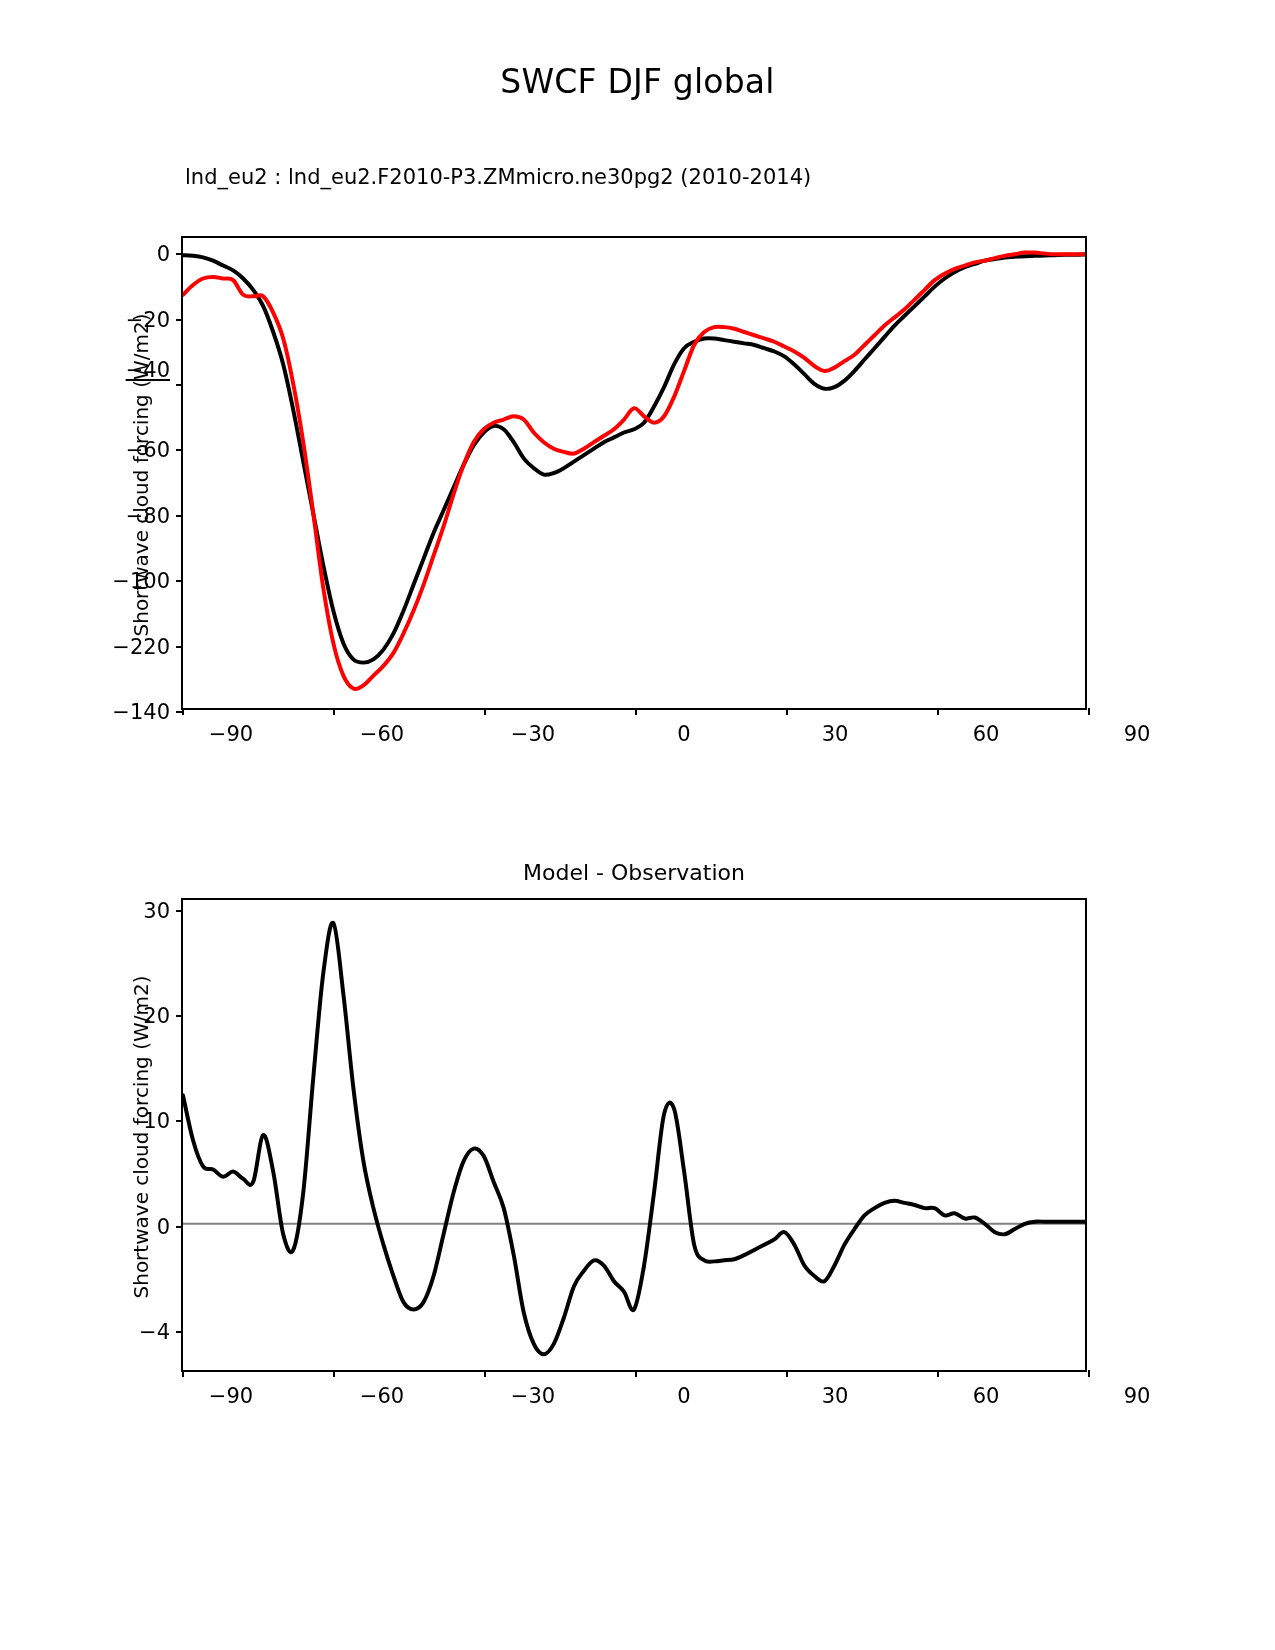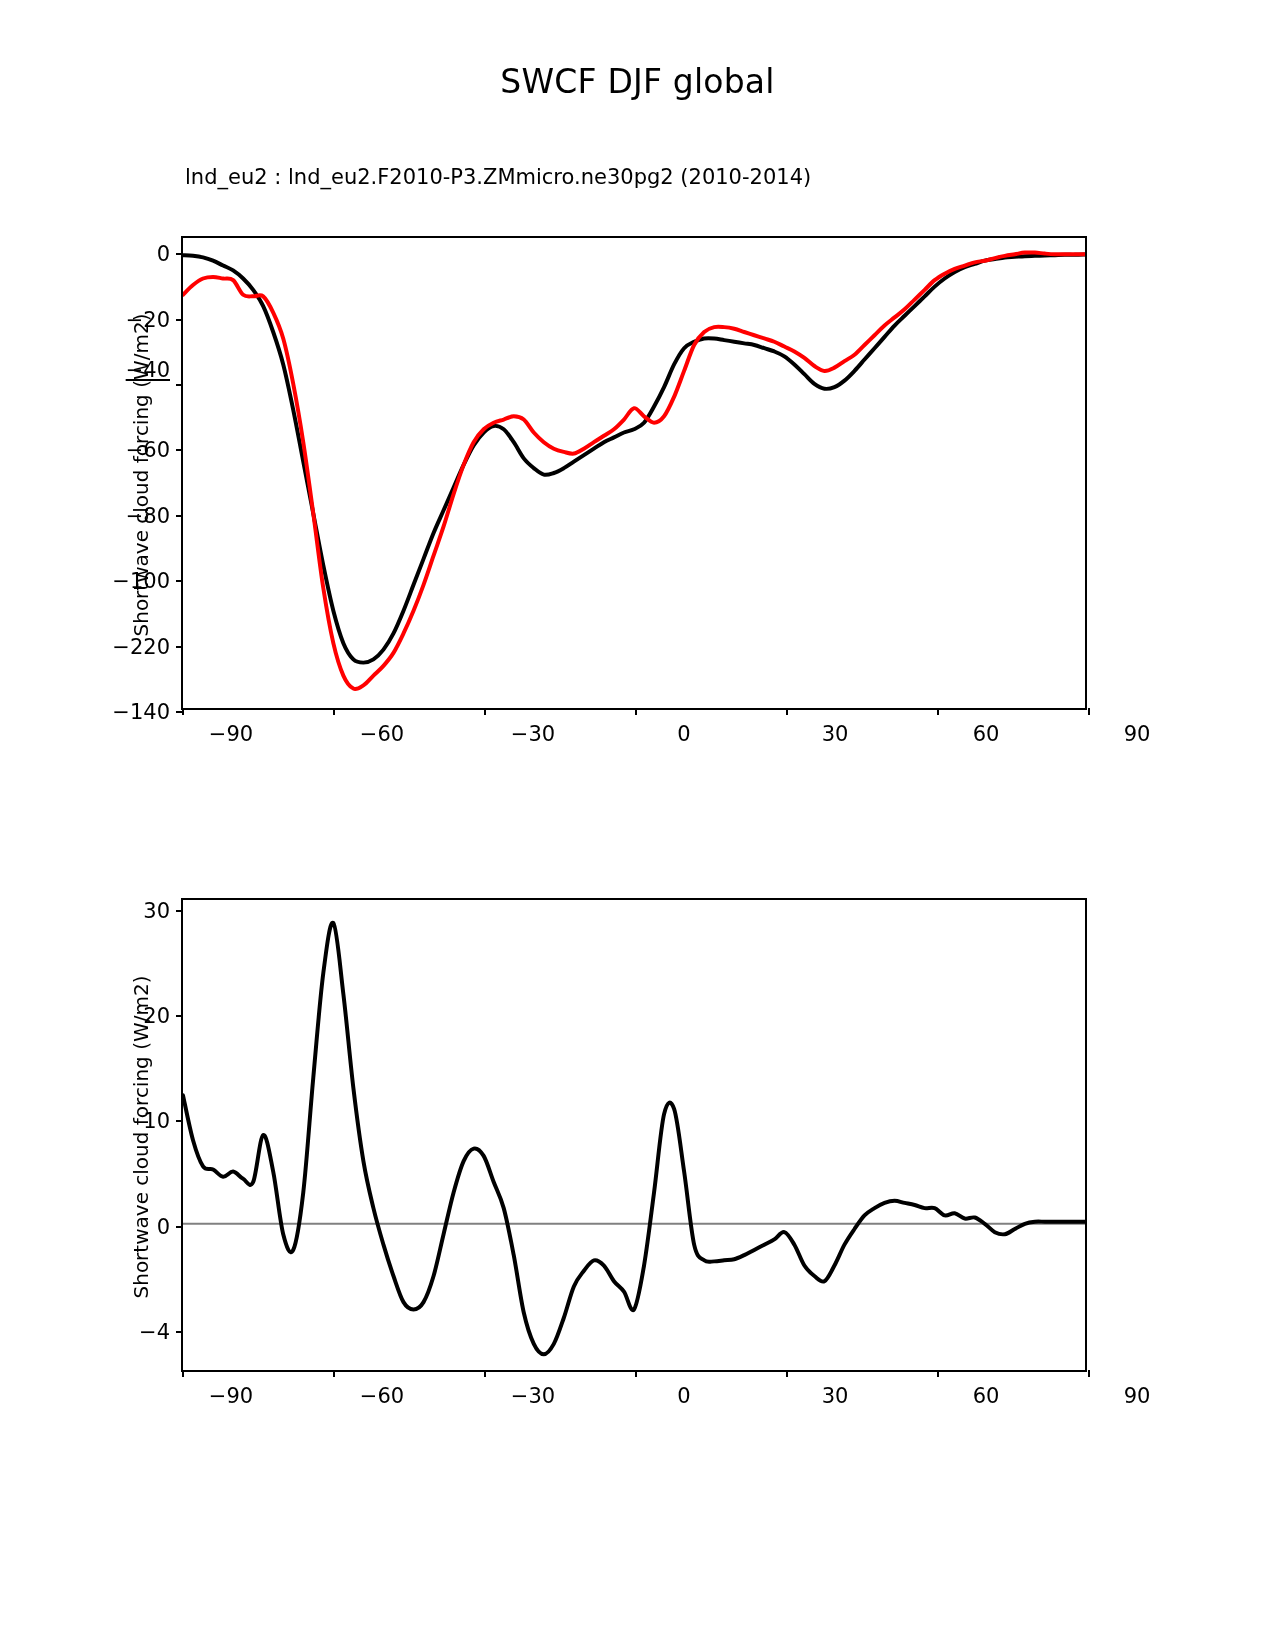--- a/index.html
+++ b/index.html
@@ -177,20 +177,21 @@
       <div class="xtickmark" style="left: 453px;"></div>
       <div class="xtick" style="left: 604px;">30</div>
       <div class="xtickmark" style="left: 604px;"></div>
       <div class="xtick" style="left: 755px;">60</div>
       <div class="xtickmark" style="left: 755px;"></div>
       <div class="xtick" style="left: 906px;">90</div>
       <div class="xtickmark" style="left: 906px;"></div>
     </div>
 
   <div class="panel2">
+    <div class="panel2-title">Model - Observation</div>
     <div class="ylabel2">Shortwave cloud forcing (W/m2)</div>
     <svg class="plot" id="svg2" viewBox="0 0 906 474" preserveAspectRatio="none">
         <line x1="0" x2="906" y1="326.5333333333333" y2="326.5333333333333" stroke="#808080" stroke-width="2"></line>
         <path d="M0.00,196.97C1.68,204.52 6.71,230.33 10.07,242.27C13.42,254.20 16.78,263.68 20.13,268.60C23.49,273.52 26.84,270.00 30.20,271.76C33.56,273.52 36.91,278.78 40.27,279.13C43.62,279.48 46.98,273.52 50.33,273.87C53.69,274.22 57.04,279.48 60.40,281.24C63.76,283.00 67.11,291.77 70.47,284.40C73.82,277.03 77.18,238.76 80.53,237.00C83.89,235.24 87.24,257.19 90.60,273.87C93.96,290.54 97.31,323.90 100.67,337.07C104.02,350.23 107.38,359.89 110.73,352.87C114.09,345.84 117.44,323.90 120.80,294.93C124.16,265.97 127.51,215.93 130.87,179.07C134.22,142.20 137.58,99.72 140.93,73.73C144.29,47.75 147.64,19.66 151.00,23.17C154.36,26.68 157.71,67.06 161.07,94.80C164.42,122.54 167.78,161.51 171.13,189.60C174.49,217.69 177.84,243.14 181.20,263.33C184.56,283.52 187.91,296.69 191.27,310.73C194.62,324.78 197.98,336.19 201.33,347.60C204.69,359.01 208.04,369.54 211.40,379.20C214.76,388.86 218.11,399.92 221.47,405.53C224.82,411.15 228.18,412.91 231.53,412.91C234.89,412.91 238.24,411.15 241.60,405.53C244.96,399.92 248.31,390.61 251.67,379.20C255.02,367.79 258.38,351.11 261.73,337.07C265.09,323.02 268.44,307.22 271.80,294.93C275.16,282.64 278.51,270.71 281.87,263.33C285.22,255.96 288.58,251.57 291.93,250.69C295.29,249.82 298.64,252.45 302.00,258.07C305.36,263.68 308.71,275.62 312.07,284.40C315.42,293.18 318.78,298.44 322.13,310.73C325.49,323.02 328.84,340.58 332.20,358.13C335.56,375.69 338.91,401.14 342.27,416.07C345.62,430.99 348.98,440.64 352.33,447.67C355.69,454.69 359.04,458.20 362.40,458.20C365.76,458.20 369.11,453.81 372.47,447.67C375.82,441.52 379.18,430.99 382.53,421.33C385.89,411.68 389.24,397.63 392.60,389.73C395.96,381.83 399.31,378.32 402.67,373.93C406.02,369.54 409.38,364.28 412.73,363.40C416.09,362.52 419.44,365.16 422.80,368.67C426.16,372.18 429.51,380.08 432.87,384.47C436.22,388.86 439.58,390.26 442.93,395.00C446.29,399.74 449.64,417.30 453.00,412.91C456.36,408.52 459.71,388.33 463.07,368.67C466.42,349.00 469.78,320.39 473.13,294.93C476.49,269.48 479.84,229.98 483.20,215.93C486.56,201.89 489.91,201.01 493.27,210.67C496.62,220.32 499.98,251.04 503.33,273.87C506.69,296.69 510.04,332.68 513.40,347.60C516.76,362.52 520.11,360.59 523.47,363.40C526.82,366.21 530.18,364.45 533.53,364.45C536.89,364.45 540.24,363.75 543.60,363.40C546.96,363.05 550.31,363.22 553.67,362.35C557.02,361.47 560.38,359.71 563.73,358.13C567.09,356.55 570.44,354.62 573.80,352.87C577.16,351.11 580.51,349.36 583.87,347.60C587.22,345.84 590.58,344.44 593.93,342.33C597.29,340.23 600.64,334.08 604.00,334.96C607.36,335.84 610.71,341.98 614.07,347.60C617.42,353.22 620.78,363.40 624.13,368.67C627.49,373.93 630.84,376.57 634.20,379.20C637.56,381.83 640.91,386.22 644.27,384.47C647.62,382.71 650.98,374.81 654.33,368.67C657.69,362.52 661.04,353.74 664.40,347.60C667.76,341.46 671.11,336.72 674.47,331.80C677.82,326.88 681.18,321.62 684.53,318.11C687.89,314.60 691.24,312.84 694.60,310.73C697.96,308.63 701.31,306.70 704.67,305.47C708.02,304.24 711.38,303.36 714.73,303.36C718.09,303.36 721.44,304.76 724.80,305.47C728.16,306.17 731.51,306.70 734.87,307.57C738.22,308.45 741.58,310.21 744.93,310.73C748.29,311.26 751.64,309.50 755.00,310.73C758.36,311.96 761.71,317.23 765.07,318.11C768.42,318.98 771.78,315.47 775.13,316.00C778.49,316.53 781.84,320.56 785.20,321.27C788.56,321.97 791.91,319.34 795.27,320.21C798.62,321.09 801.98,324.08 805.33,326.53C808.69,328.99 812.04,333.20 815.40,334.96C818.76,336.72 822.11,337.59 825.47,337.07C828.82,336.54 832.18,333.56 835.53,331.80C838.89,330.04 842.24,327.76 845.60,326.53C848.96,325.30 852.31,324.78 855.67,324.43C859.02,324.08 862.38,324.43 865.73,324.43C869.09,324.43 872.44,324.43 875.80,324.43C879.16,324.43 882.51,324.43 885.87,324.43C889.22,324.43 892.58,324.43 895.93,324.43C899.29,324.43 904.32,324.43 906.00,324.43" fill="none" stroke="#000000" stroke-width="4" stroke-linejoin="round" stroke-linecap="round"></path>
       </svg>
   <div class="ytick" style="top: 10.5333px;">30</div>
       <div class="ytickmark" style="top: 10.5333px;"></div>
       <div class="ytick" style="top: 115.867px;">20</div>
       <div class="ytickmark" style="top: 115.867px;"></div>
       <div class="ytick" style="top: 221.2px;">10</div>

